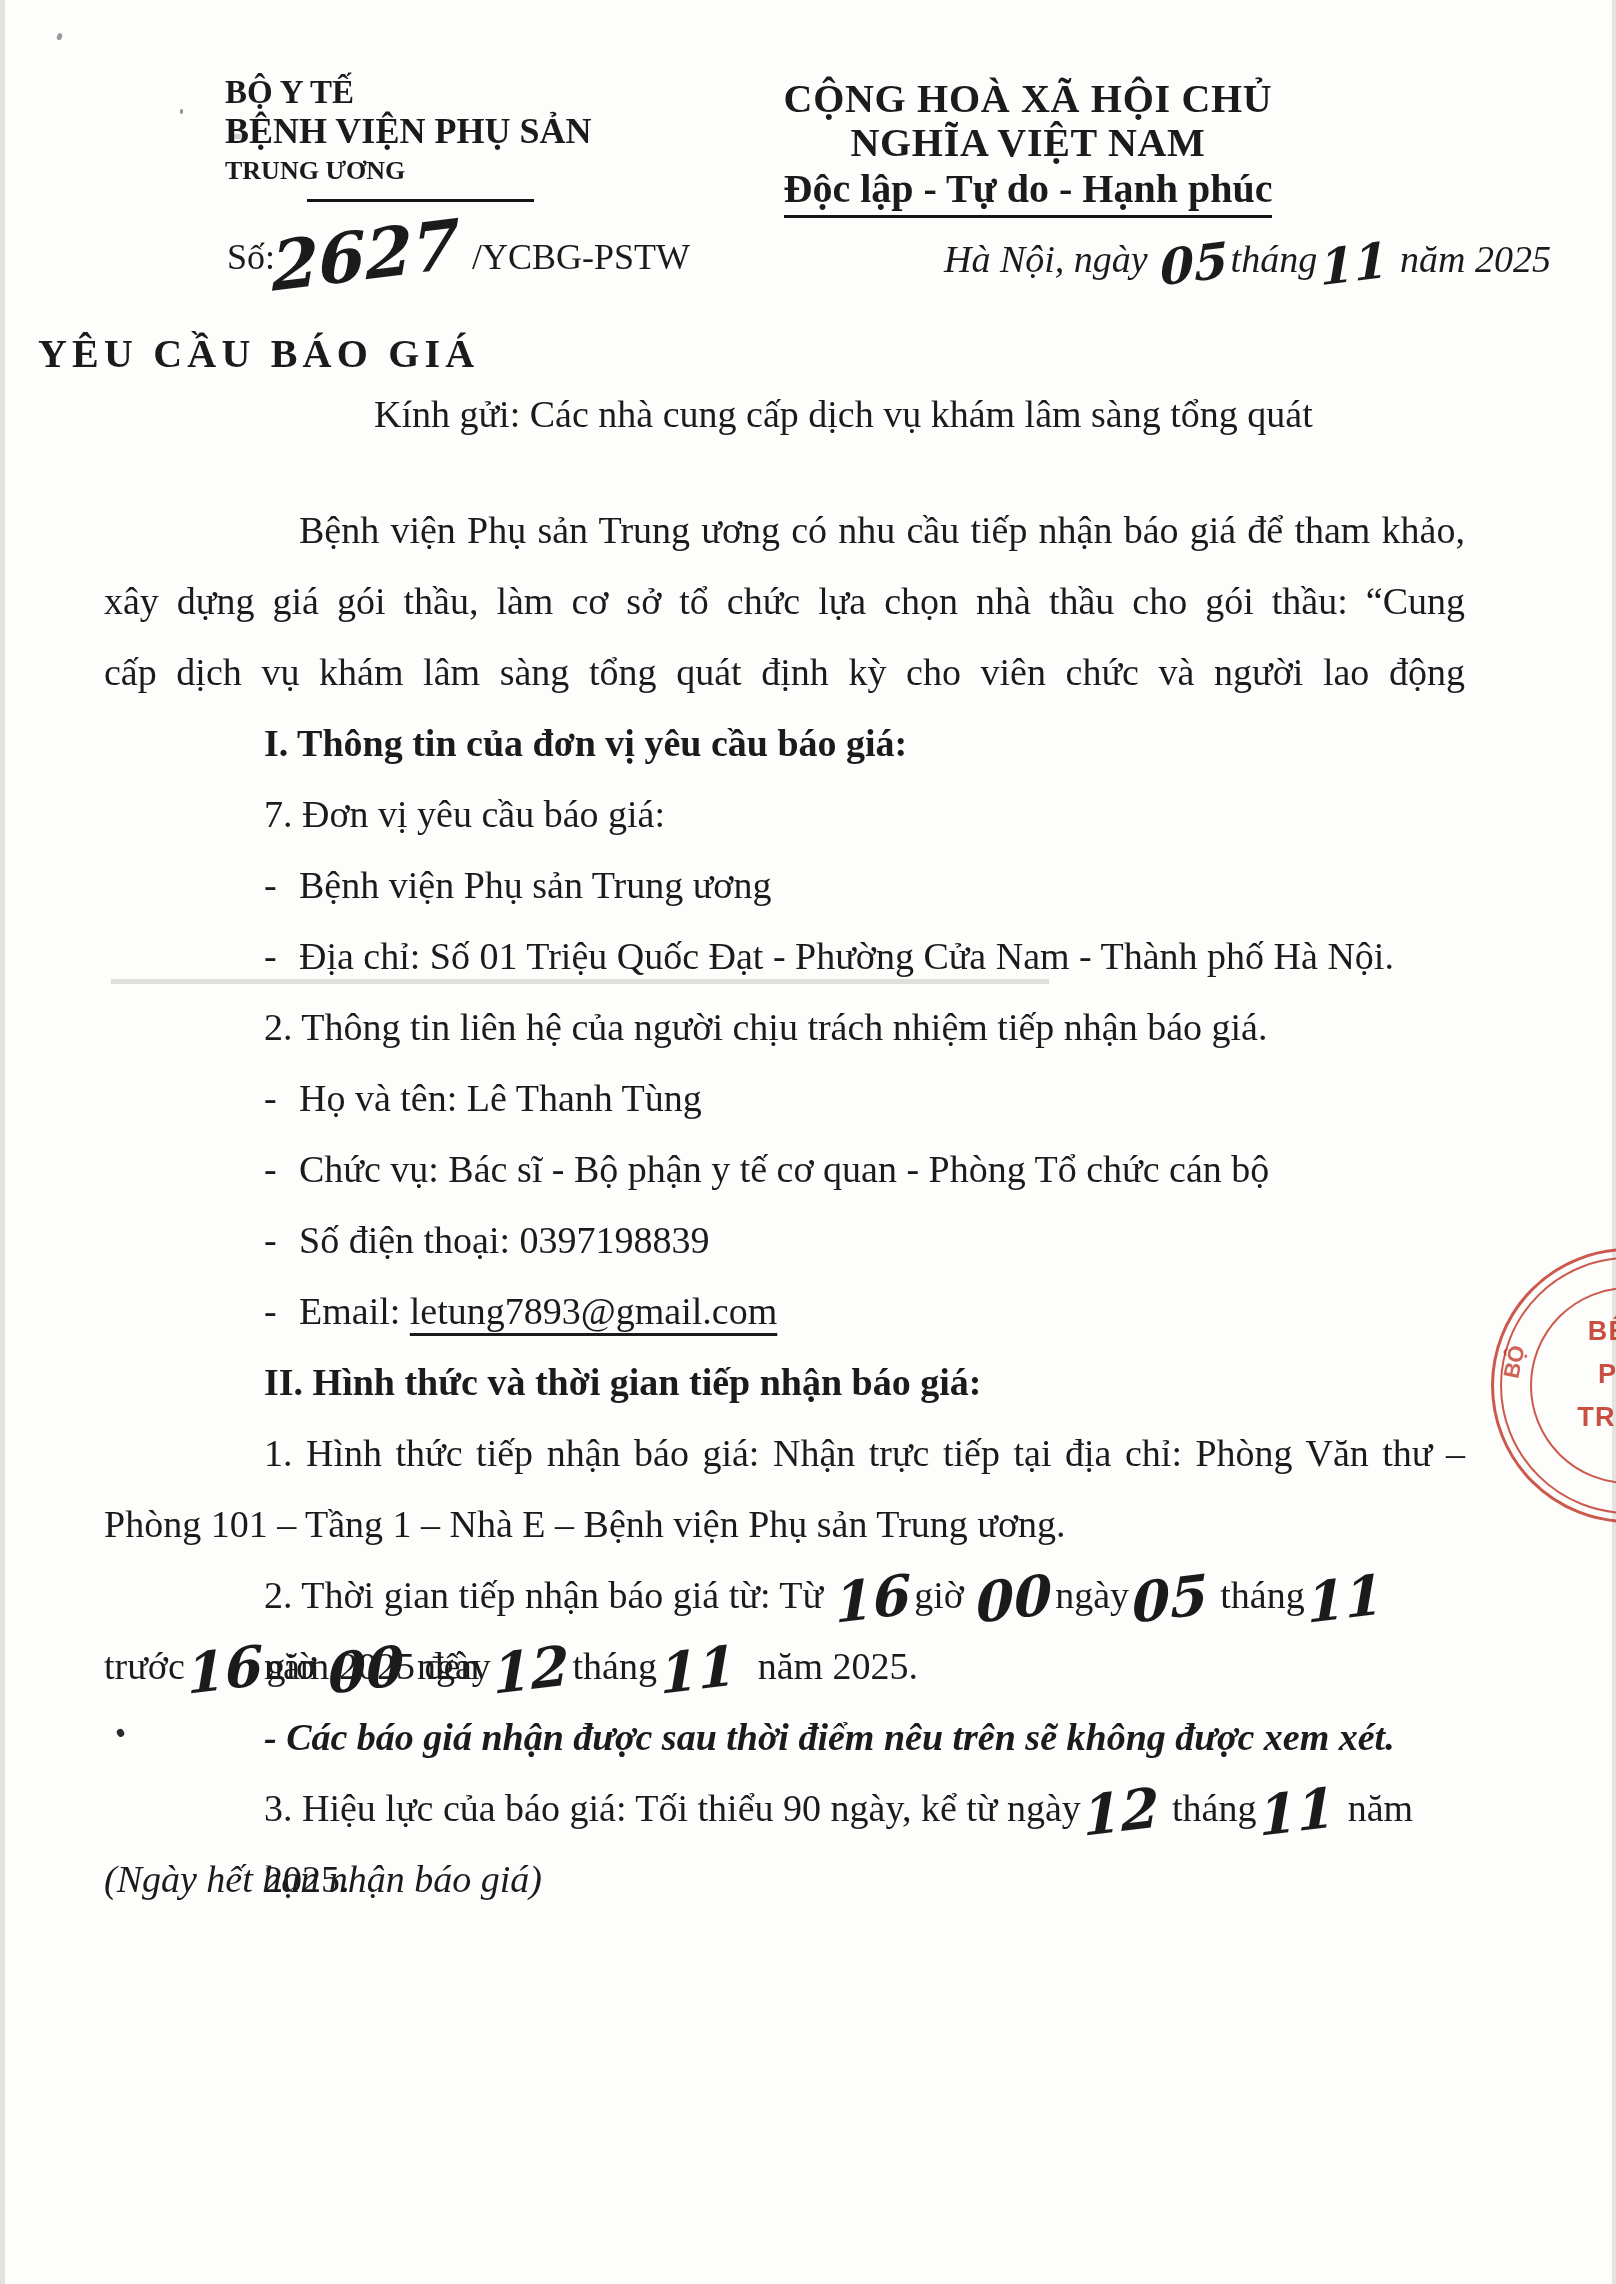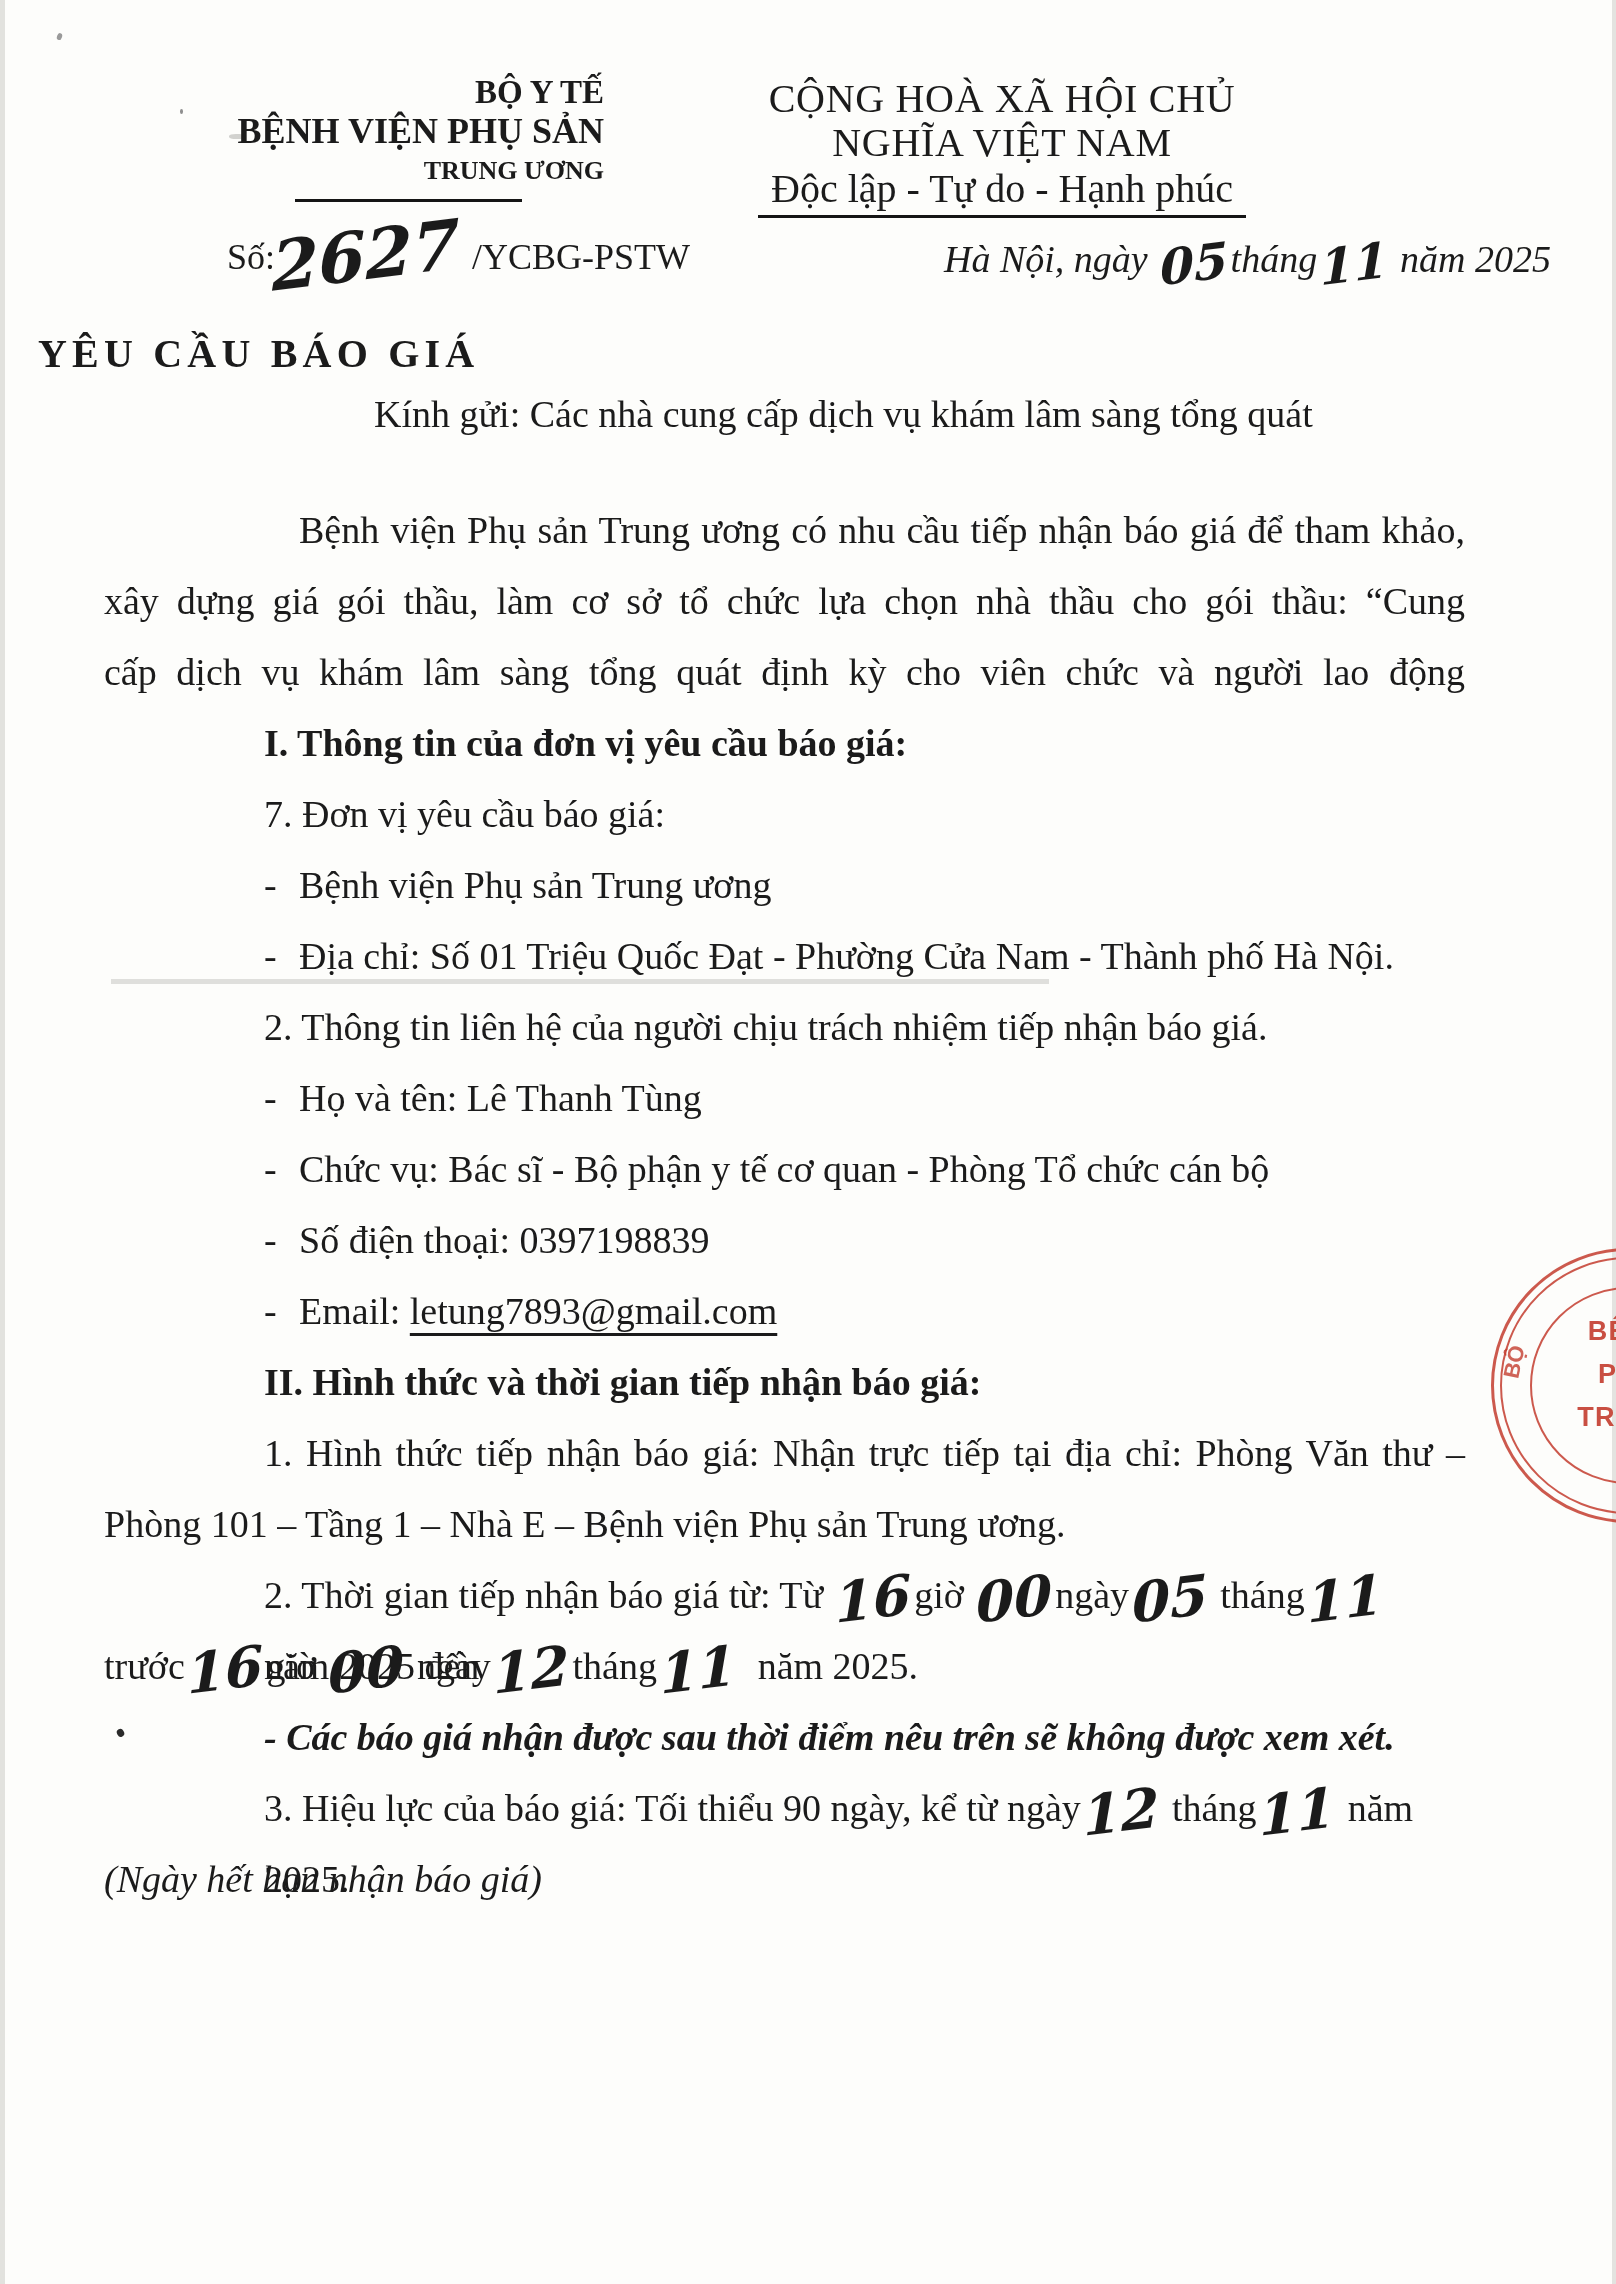--- a/index.html
+++ b/index.html
@@ -13,26 +13,26 @@
   .edge-left{position:absolute;left:0;top:0;width:5.2px;height:2284px;background:#d8d8d4;opacity:.75;}
   .edge-right{position:absolute;right:0;top:0;width:3.9px;height:2284px;background:#c9c9c6;opacity:.5;}
   .scan-line{position:absolute;left:111px;top:979px;width:938px;height:4.6px;background:#c6c6c2;opacity:.55;}
   .speck{position:absolute;border-radius:50%;}
   .speck.s1{left:57px;top:33px;width:4.6px;height:7.2px;background:#9a9a9a;transform:rotate(20deg);}
   .speck.s2{left:180px;top:109px;width:3.3px;height:5.2px;background:#8f8f8f;}
   .speck.s3{left:117px;top:1729px;width:6.5px;height:7.8px;background:#2a2a2a;transform:rotate(-30deg);}
   .speck.s4{left:229px;top:134px;width:17px;height:5.2px;background:#d2d2cf;border-radius:40%;}
 
   
-  .hdr-left{position:absolute;left:213px;top:73px;width:391px;text-align:right;font-weight:bold;}
+  .hdr-left{position:absolute;left:225px;top:73px;width:391px;text-align:left;font-weight:bold;}
   .hdr-left .l1{font-size:33px;line-height:38px;}
   .hdr-left .l2{font-size:36px;line-height:40px;}
   .hdr-left .l3{font-size:26px;line-height:40px;}
   .hdr-left .rule{width:227px;margin:7.8px auto 0;border-bottom:3.3px solid #151515;}
-  .hdr-right{position:absolute;left:722px;top:77px;width:560px;text-align:center;font-weight:normal;}
+  .hdr-right{position:absolute;left:748px;top:77px;width:560px;text-align:center;font-weight:bold;}
   .hdr-right .l1{font-size:40px;line-height:44px;letter-spacing:0.7px;}
   .hdr-right .l2{font-size:40px;line-height:47px;}
   .hdr-right .rule{width:488px;margin:2.6px auto 0;border-bottom:3.3px solid #151515;}
 
   .doc-number{position:absolute;left:227px;top:227px;font-size:36px;line-height:60px;white-space:pre;}
   .date-line{position:absolute;left:944px;top:229px;font-size:38px;line-height:60px;font-style:italic;white-space:pre;}
 
   .doc-title{position:absolute;left:0;top:324px;width:1499px;text-align:left;
     font-size:40px;font-weight:bold;letter-spacing:5.2px;line-height:59px;margin-left:38px;}
   .greeting{position:absolute;left:374px;top:388px;font-size:38px;line-height:52px;}

